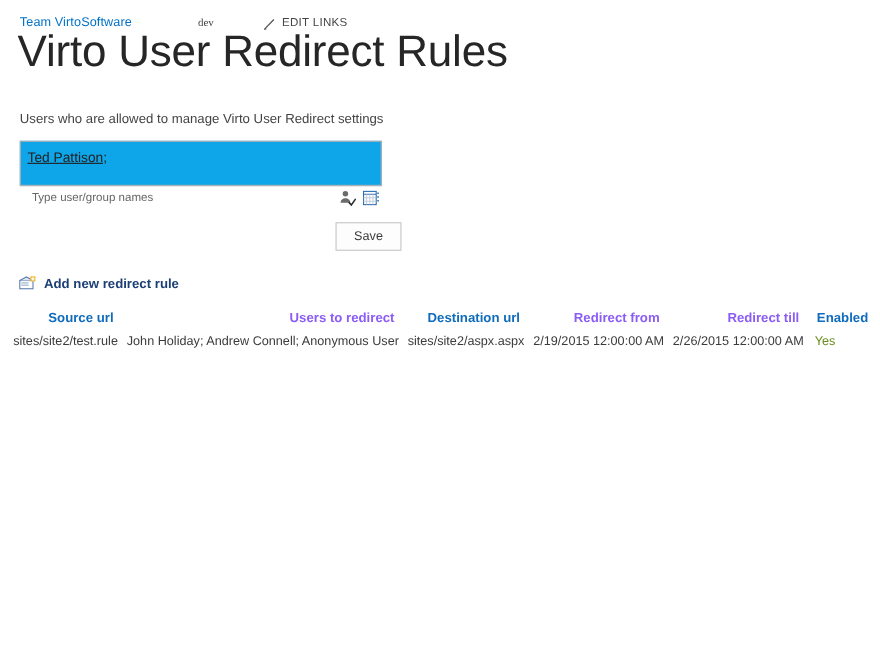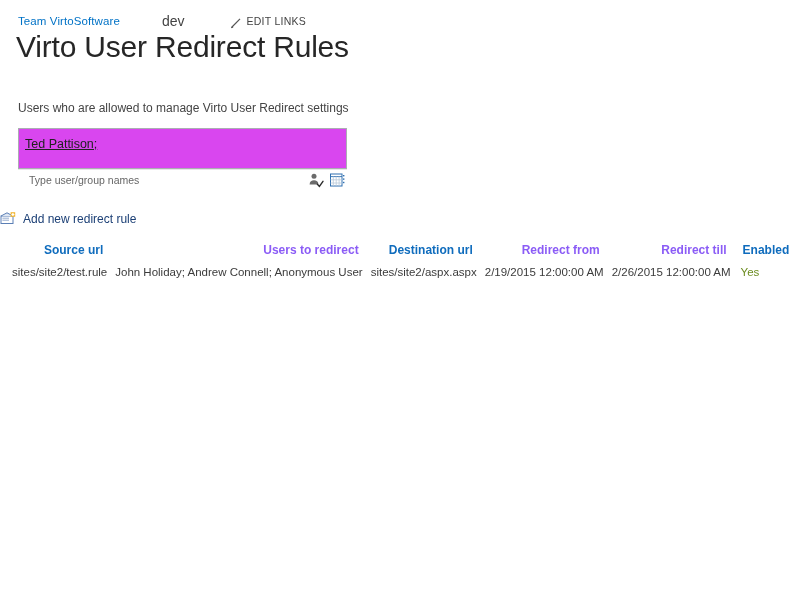--- a/index.html
+++ b/index.html
@@ -30,24 +30,25 @@
     box-sizing: border-box;
   }
   .crumb-link {
     font-size: 11.5px;
     color: #0072c6;
     text-decoration: none;
     white-space: nowrap;
     letter-spacing: 0.1px;
   }
   .crumb-static {
-    font-size: 14px;
+    font-size: 10px;
     color: #444444;
     white-space: nowrap;
-    margin-left: 42px;
+    margin-left: 60px;
+    font-family: Liberation Serif, serif;
   }
   .editlinks {
     display: inline-flex;
     align-items: flex-end;
     margin-left: 45px;
     white-space: nowrap;
   }
   .editlinks .pencil {
     display: inline-block;
     width: 12px;
@@ -60,21 +61,21 @@
     font-size: 10.5px;
     color: #444444;
     letter-spacing: 0.25px;
   }
 
   
   .page-title {
     position: absolute;
     left: 16px;
     top: 28px;
-    font-size: 30px;
+    font-size: 40px;
     font-weight: 400;
     color: #262626;
     letter-spacing: -0.2px;
     line-height: 38px;
     white-space: nowrap;
   }
 
   
   .content {
     position: absolute;
@@ -93,21 +94,21 @@
   
   .picker-wrap {
     margin-left: 18px;
     margin-top: 12px;
     width: 329px;
   }
   .picker-box {
     width: 329px;
     height: 41px;
     border: 1px solid #abadb3;
-    background: #d946ef;
+    background: #0ea5e9;
     box-sizing: border-box;
     padding: 5px 6px 0 6px;
     overflow: hidden;
   }
   .picker-entry {
     font-size: 12.5px;
     color: #212121;
     text-decoration: underline;
     white-space: nowrap;
   }
@@ -159,22 +160,24 @@
     font-family: "Liberation Sans", sans-serif;
     cursor: pointer;
     padding: 0;
     line-height: 24px;
     text-align: center;
   }
 
   
   .addnew-row {
     margin-top: 22px;
+    margin-left: 17px;
     display: flex;
     align-items: center;
+    font-weight: bold;
   }
   .addnew-icon {
     width: 16px;
     height: 16px;
     margin-right: 7px;
     display: block;
   }
   .addnew-label {
     font-size: 12px;
     color: #1b3f75;
@@ -268,20 +271,23 @@
             <line x1="1.5" y1="11" x2="13" y2="11" stroke="#b9c9d9" stroke-width="0.8"></line>
             <rect x="14" y="3" width="1.4" height="1.4" fill="#2f6fb0"></rect>
             <rect x="14" y="6.4" width="1.4" height="1.4" fill="#2f6fb0"></rect>
             <rect x="14" y="9.8" width="1.4" height="1.4" fill="#2f6fb0"></rect>
           </svg>
         </span>
       </span>
     </div>
   </div>
 
+  <div class="save-row">
+    <button class="save-btn" type="button">Save</button>
+  </div>
 
   <div class="addnew-row">
     <span class="addnew-icon">
       <svg width="16" height="16" viewBox="0 0 16 16" aria-hidden="true">
         <rect x="1" y="5" width="12" height="7.5" fill="#ffffff" stroke="#5b7fb5" stroke-width="1"></rect>
         <path d="M1 5 L7 1.8 L13 5" fill="#dfe7f3" stroke="#5b7fb5" stroke-width="1"></path>
         <line x1="2.4" y1="7.2" x2="9" y2="7.2" stroke="#8aa3c8" stroke-width="0.9"></line>
         <line x1="2.4" y1="9.2" x2="9" y2="9.2" stroke="#8aa3c8" stroke-width="0.9"></line>
         <rect x="10.6" y="1.2" width="4.6" height="4.6" fill="#f2b632"></rect>
         <line x1="12.9" y1="2" x2="12.9" y2="5" stroke="#ffffff" stroke-width="1.2"></line>

